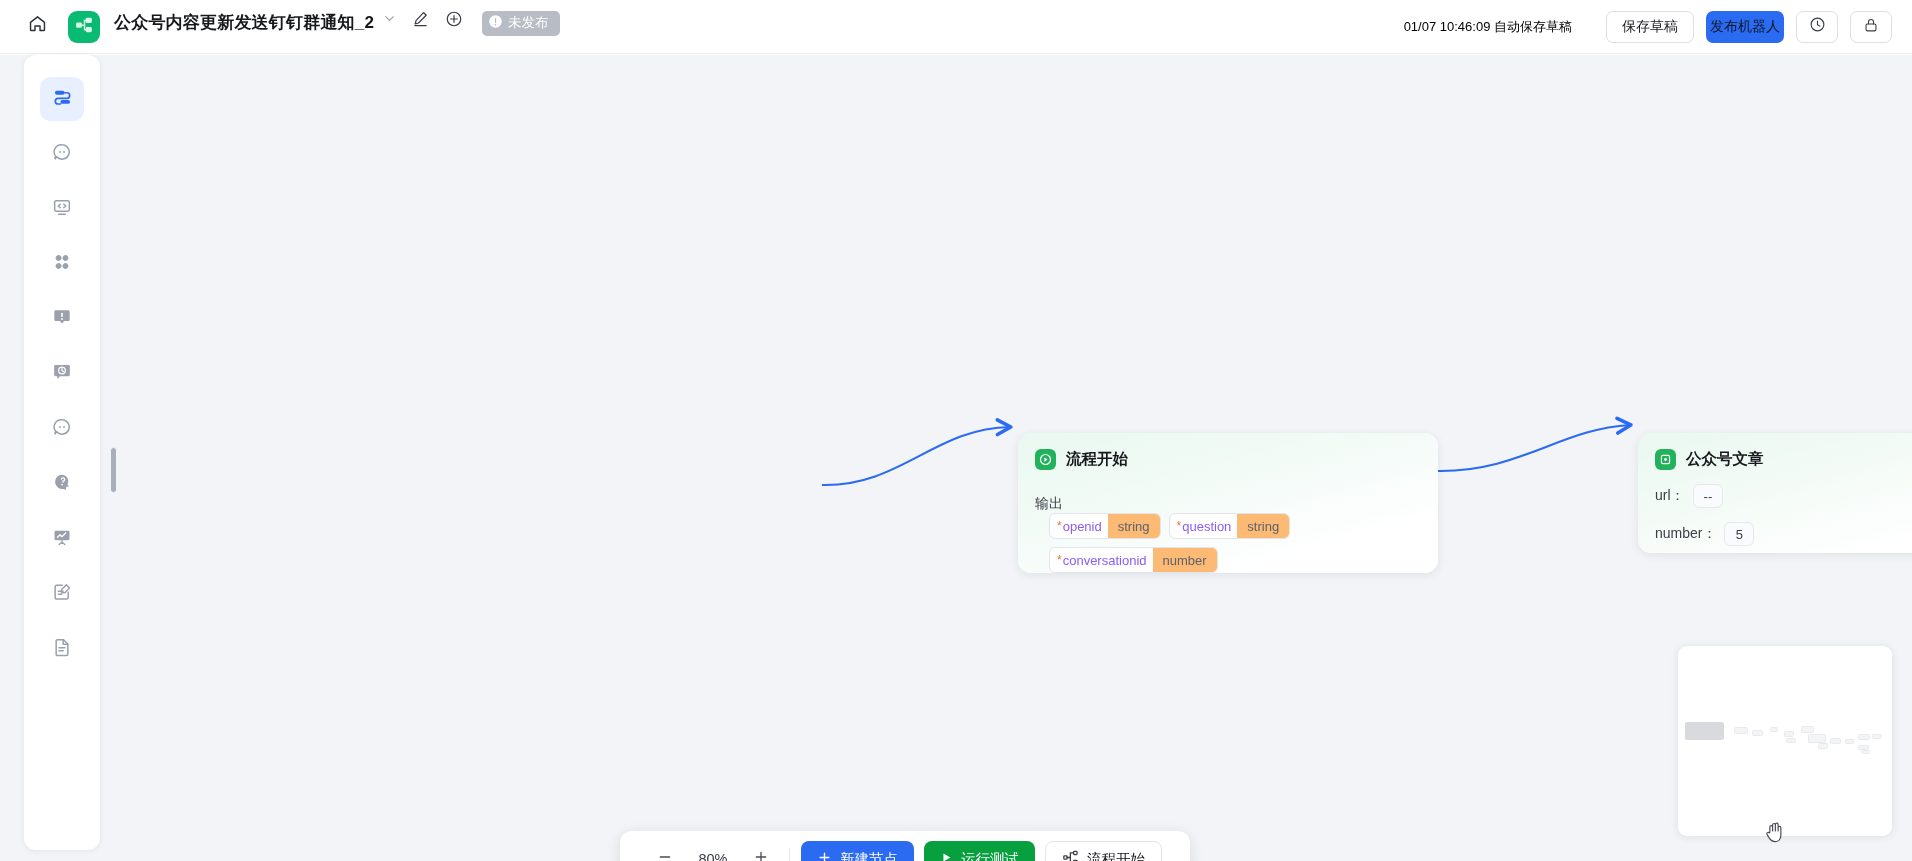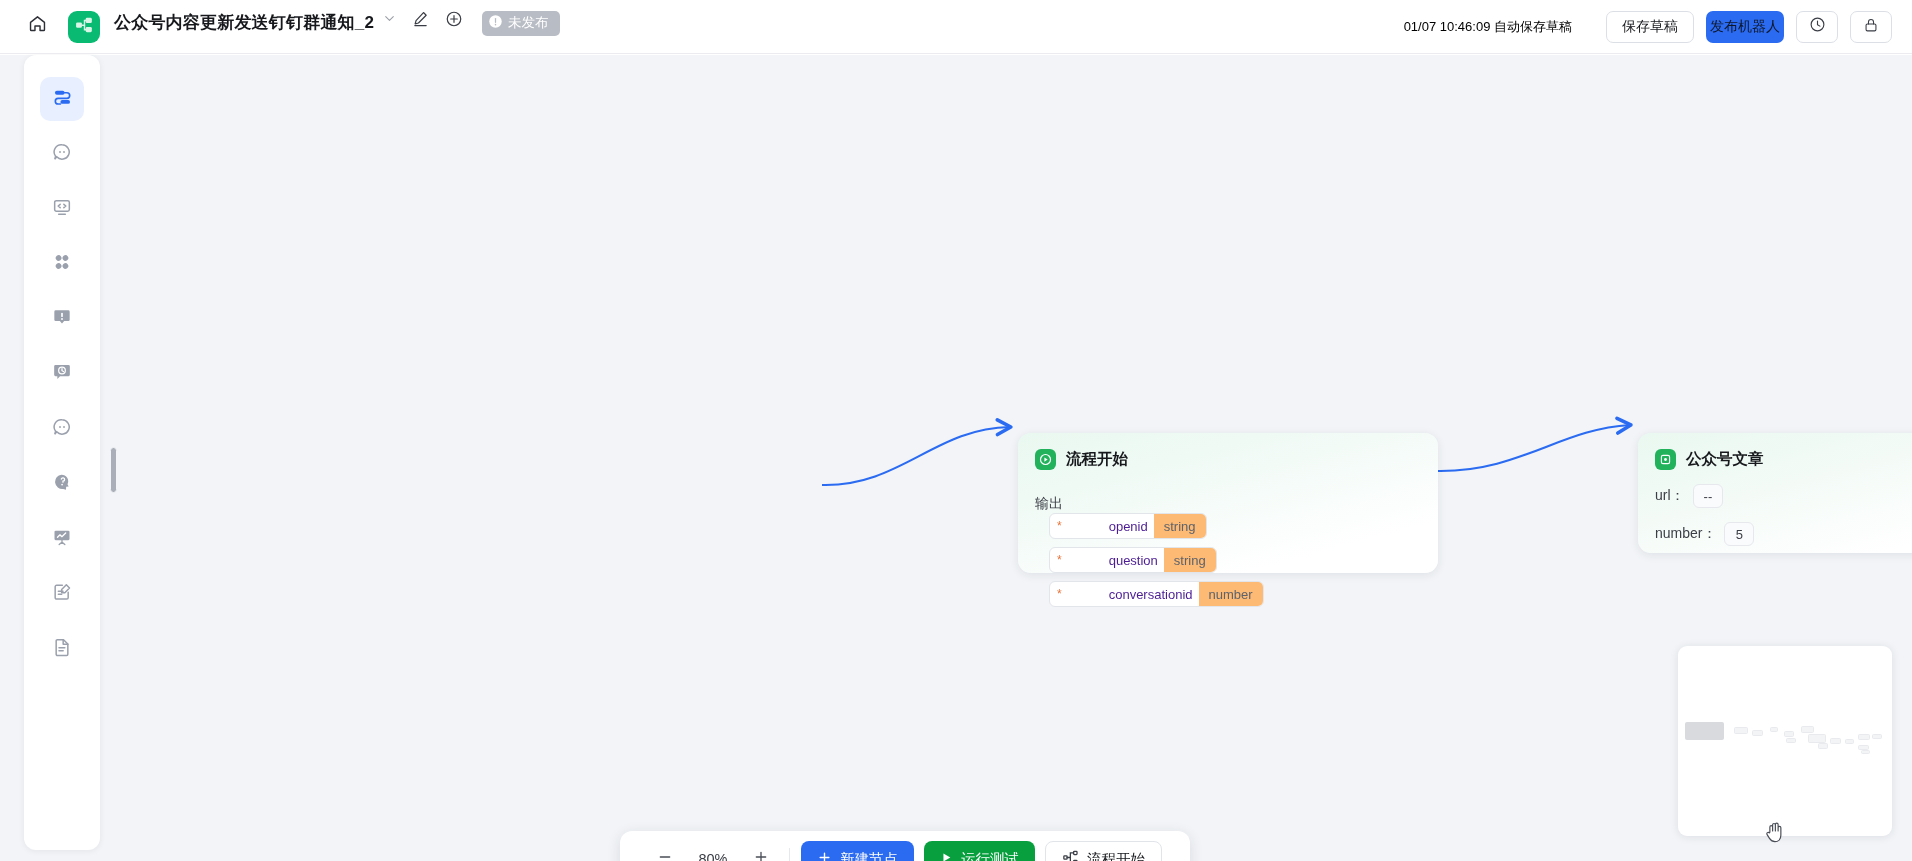--- a/index.html
+++ b/index.html
@@ -152,21 +152,21 @@
     background: linear-gradient(165deg, #e9f8f0 0%, #f3fbf7 40%, #ffffff 80%);
   }
   .out-row { display: flex; margin-top: 22px; flex-direction: column; }
   .out-label { font-size: 14px; color: #3b3e46; white-space: nowrap; padding-top: 3px; }
   .out-chips { margin-left: 14px; display: flex; flex-wrap: wrap; gap: 8px; max-width: 300px; }
   .var-chip {
     height: 26px; border: 1px solid #e2e5ea; border-radius: 6px; background: #fff;
     display: flex; align-items: center; overflow: hidden;
   }
   .var-star { color: #e8743b; font-size: 12px; padding-left: 7px; line-height: 1; }
-  .var-name { font-size: 13px; color: #4c1d95; padding: 0 6px 0 1px; white-space: nowrap; margin-left: 46px; }
+  .var-name { font-size: 13px; color: #8b5cf6; padding: 0 6px 0 1px; white-space: nowrap; }
   .var-type {
     font-size: 13px; color: #5d626b; background: #fdba74;
     align-self: stretch; display: flex; align-items: center;
     padding: 0 10px; white-space: nowrap;
   }
 
   #node-article {
     left: 1638px; top: 378px; width: 420px; height: 120px;
     background: linear-gradient(165deg, #e9f8f0 0%, #f4fbf7 40%, #ffffff 80%);
   }

